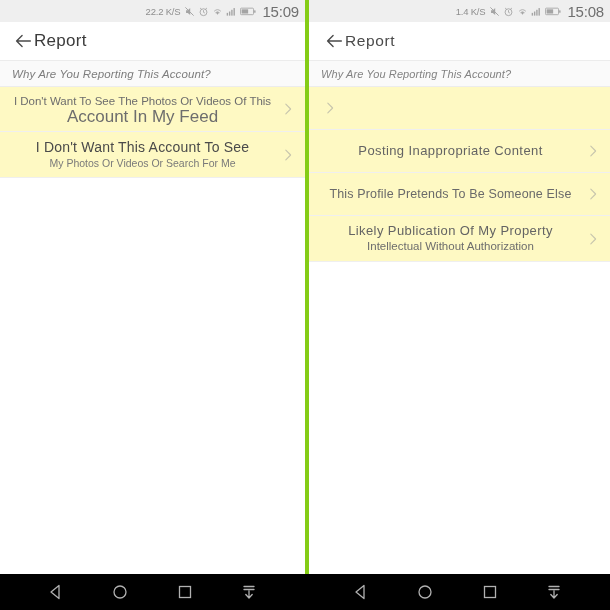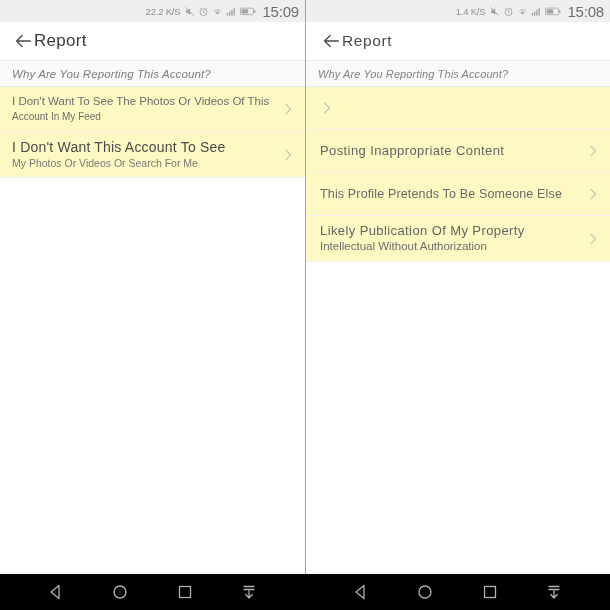--- a/index.html
+++ b/index.html
@@ -14,22 +14,23 @@
     width: 610px; height: 610px;
     display: flex;
     background: #ffffff;
   }
   .panel {
     position: relative;
     width: 305px;
     height: 610px;
     background: #ffffff;
     overflow: hidden;
-  }
-  .panel.right { border-left: 1px solid #84cc16; }
+    text-align: center;
+  }
+  .panel.right { border-left: 4px solid #84cc16; }
 
   
   .statusbar {
     height: 22px;
     background: #efefef;
     display: flex;
     align-items: center;
     justify-content: flex-end;
     padding-right: 6px;
     gap: 4px;
@@ -94,21 +95,21 @@
     cursor: pointer;
   }
   .row .texts { flex: 1; padding-right: 8px; }
   .row .line-a { display: block; }
   .row .line-b { display: block; }
   .chev { width: 14px; height: 14px; flex: 0 0 14px; opacity: .55; }
   .chev svg { display: block; }
 
   
   .panel.left .row .line-a { font-size: 11.5px; color: #6d6d6d; line-height: 15px; }
-  .panel.left .row .line-b { font-size: 10px; color: #6d6d6d; line-height: 15px; }
+  .panel.left .row .line-b { font-size: 17px; color: #6d6d6d; line-height: 15px; }
   .panel.left .row.r2 .line-a { font-size: 14px; color: #4a4a4a; line-height: 17px; letter-spacing: .2px; }
   .panel.left .row.r2 .line-b { font-size: 10.5px; color: #7a7a7a; line-height: 14px; }
   .panel.left .row.r3 .line-a { font-size: 10.5px; color: #7a7a7a; line-height: 14px; }
   .panel.left .row.r3 .line-b { font-size: 14px; color: #4a4a4a; line-height: 18px; letter-spacing: .2px; }
 
   
   .panel.right .row { min-height: 43px; padding-left: 14px; }
   .panel.right .row .line-a { font-size: 12.5px; color: #6a6a6a; line-height: 16px; letter-spacing: .15px; }
   .panel.right .row .line-b { font-size: 11.5px; color: #6d6d6d; line-height: 15px; }
   .panel.right .row.big .line-a { font-size: 13px; color: #646464; letter-spacing: .4px; }

